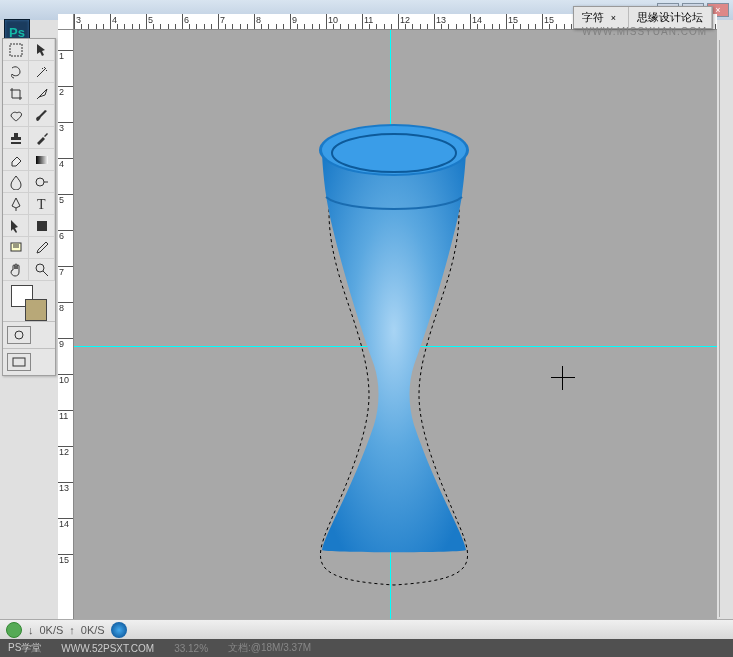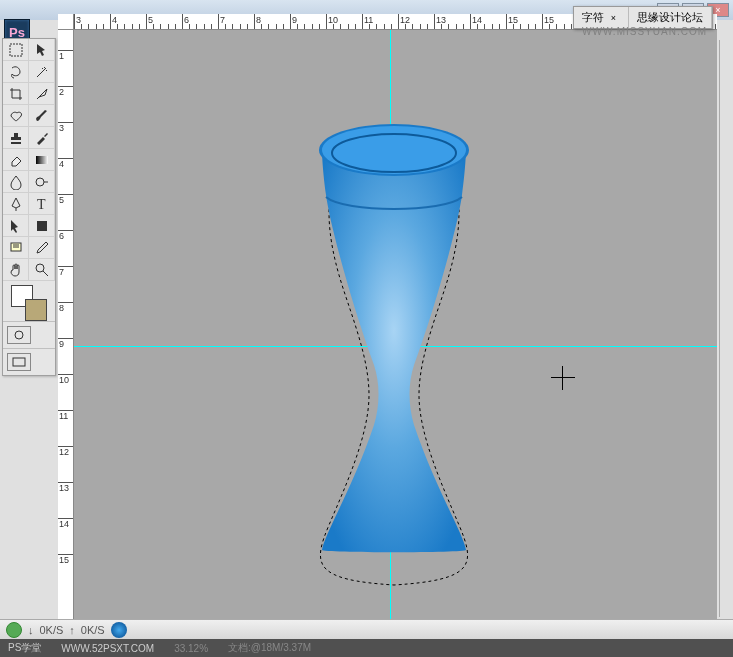--- a/index.html
+++ b/index.html
@@ -5,21 +5,21 @@
 * { margin: 0; padding: 0; box-sizing: border-box; }
 body { width: 733px; height: 657px; background: #e0e0e0; font-family: Tahoma, sans-serif; font-size: 11px; overflow: hidden; position: relative; }
 
 
 .titlebar { height: 20px; background: linear-gradient(#d8e4f0, #c0d0e2); display: flex; justify-content: flex-end; align-items: center; padding: 0 4px; gap: 3px; }
 .winbtn { width: 22px; height: 14px; background: #d0dae8; border: 1px solid #8090a0; font-size: 9px; display: flex; align-items: center; justify-content: center; cursor: pointer; }
 .winbtn.close { background: #d88; color: #fff; }
 
 
 .logorow { height: 18px; background: #e0e0e0; display: flex; align-items: flex-start; }
-.pslogo { width: 26px; height: 26px; background: #1a3c5e; border: 1px solid #0a1c2e; color: #f9a8d4; font-weight: bold; font-size: 13px; display: flex; align-items: center; justify-content: center; margin: -1px 0 0 4px; box-shadow: inset 0 0 3px #3a6c9e; }
+.pslogo { width: 26px; height: 26px; background: #1a3c5e; border: 1px solid #0a1c2e; color: #14b8a6; font-weight: bold; font-size: 13px; display: flex; align-items: center; justify-content: center; margin: -1px 0 0 4px; box-shadow: inset 0 0 3px #3a6c9e; }
 
 
 .tools { position: absolute; left: 2px; top: 38px; width: 54px; background: #e6e6e6; border: 1px solid #a0a0a0; box-shadow: 1px 1px 2px rgba(0,0,0,0.2); }
 .toolrow { display: flex; }
 .toolbtn { width: 27px; height: 22px; display: flex; align-items: center; justify-content: center; cursor: pointer; border-right: 1px solid #d0d0d0; border-bottom: 1px solid #d0d0d0; }
 .toolbtn svg { width: 16px; height: 16px; }
 .swatches { padding: 6px; position: relative; height: 40px; }
 .fgswatch { position: absolute; left: 8px; top: 4px; width: 22px; height: 22px; background: #fff; border: 1px solid #444; }
 .bgswatch { position: absolute; left: 22px; top: 18px; width: 22px; height: 22px; background: #b8a878; border: 1px solid #444; }
 .shapeopt { display: flex; padding: 2px; border-top: 1px solid #c0c0c0; }

